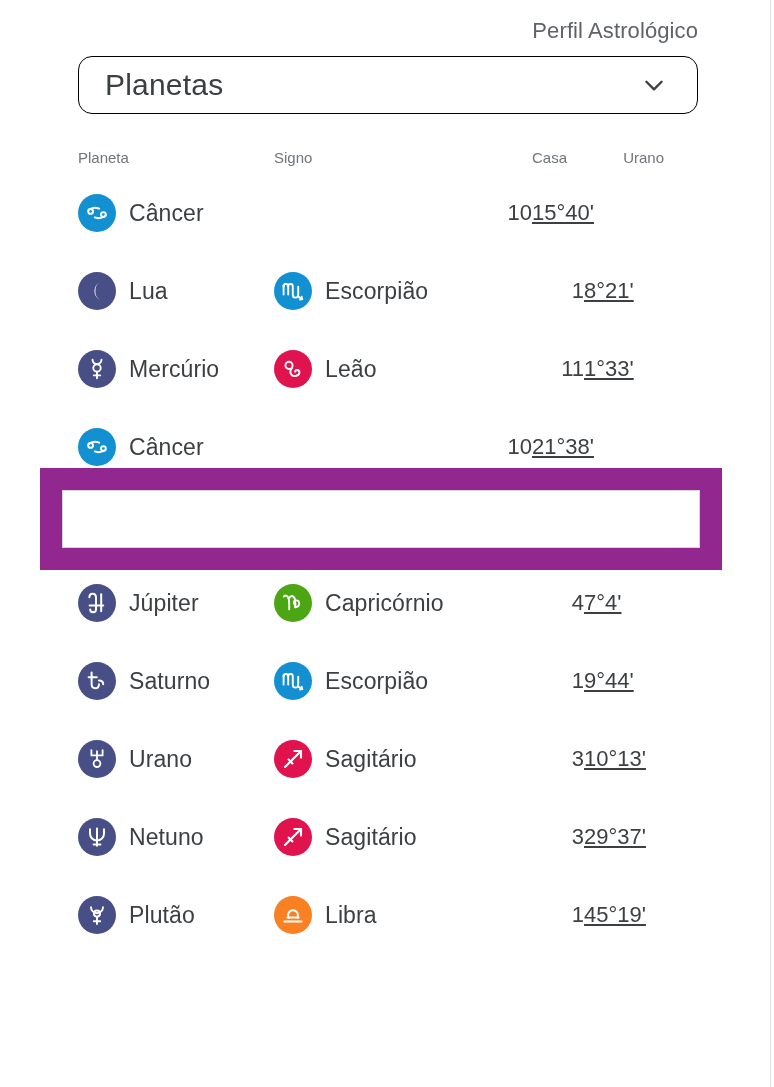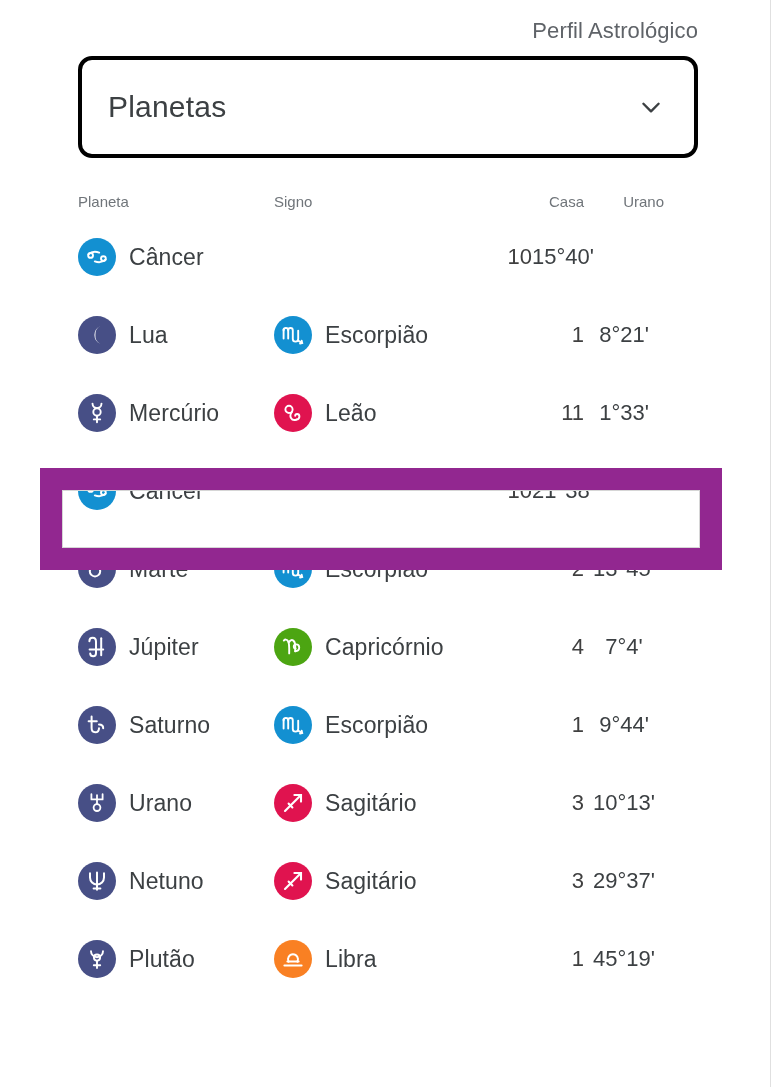--- a/index.html
+++ b/index.html
@@ -43,22 +43,22 @@
     color: #5f6368;
     letter-spacing: .1px;
     padding-top: 18px;
     padding-bottom: 12px;
     text-align: right;
   }
 
   
   .select-box {
     position: relative;
-    height: 102px;
-    border: 4px solid #000000;
+    height: 58px;
+    border: 1px solid #000000;
     border-radius: 14px;
     background: #fff;
     display: flex;
     align-items: center;
     padding: 0 26px;
     cursor: pointer;
   }
   .select-value {
     font-size: 30px;
     color: #3c4043;
@@ -85,21 +85,21 @@
     display: grid;
     grid-template-columns: 196px 258px 52px 86px;
     align-items: center;
   }
 
   .thead {
     height: 34px;
     font-size: 15px;
     color: #70757a;
   }
-  .th-casa  { text-align: right; }
+  .th-casa  { }
   .th-grau  { text-align: right; padding-right: 6px; }
 
   .trow {
     height: 78px;
   }
 
   .cell-planet, .cell-sign {
     display: flex;
     align-items: center;
     gap: 13px;
@@ -126,23 +126,24 @@
   }
 
   .cell-casa {
     font-size: 22px;
     color: #404040;
     text-align: right;
   }
   .cell-grau {
     font-size: 22px;
     color: #3c4043;
-    text-align: center;
+    text-align: left;
     padding-right: 6px;
     white-space: nowrap;
+    text-decoration: underline;
   }
 
   
   .highlight-frame {
     position: absolute;
     left: 40px;
     top: 468px;
     width: 682px;
     height: 102px;
     border: 22px solid #922790;

